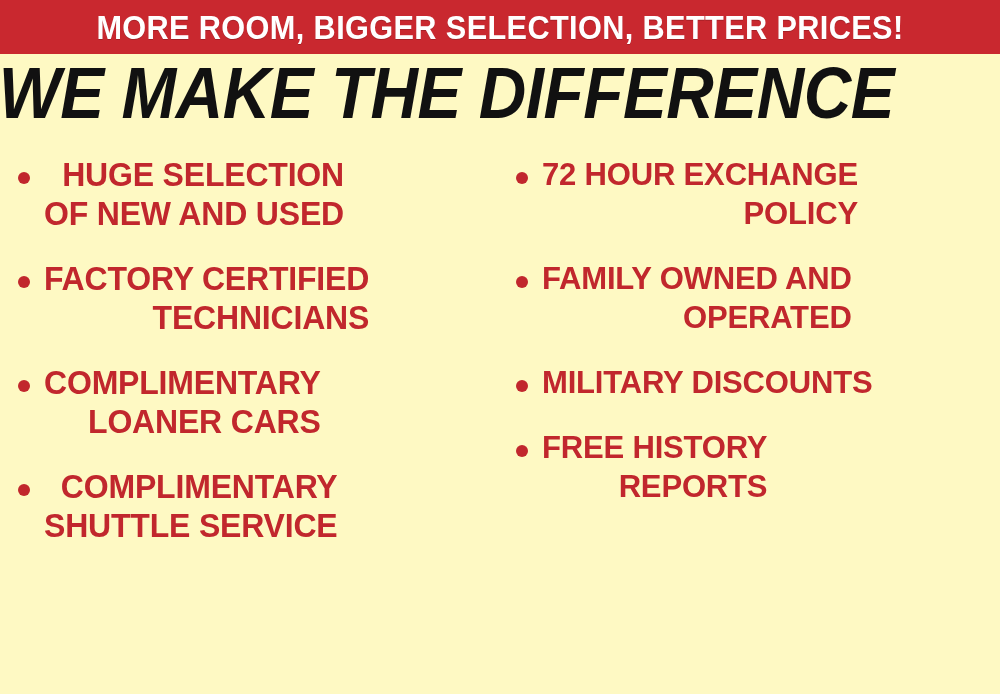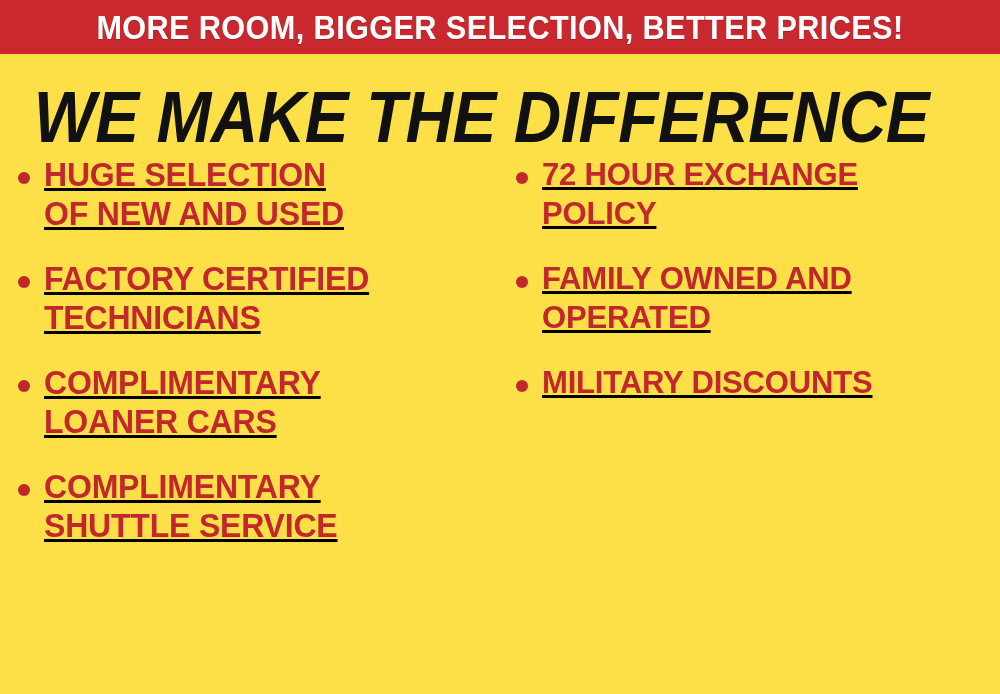--- a/index.html
+++ b/index.html
@@ -11,22 +11,23 @@
     height: 694px;
     background: #fdfcfb;
     font-family: "Liberation Sans", sans-serif;
     overflow: hidden;
   }
 
   #poster {
     position: relative;
     width: 1000px;
     height: 694px;
-    background: #fde047;
+    background: #fef9c3;
     box-sizing: border-box;
+    text-align: right;
   }
 
   
   .banner {
     position: absolute;
     left: 0;
     top: 0;
     width: 1000px;
     height: 54px;
     background: #c9282f;
@@ -44,27 +45,26 @@
     transform: scaleX(0.93);
     transform-origin: center center;
     white-space: nowrap;
     text-shadow: 0 1px 0 rgba(0,0,0,0.18);
   }
 
   
   .headline-wrap {
     position: absolute;
     left: 0;
-    top: 76px;
+    top: 52px;
     width: 893px;
     height: 80px;
     display: flex;
     align-items: center;
     justify-content: center;
-    padding-left: 35px;
   }
   .headline {
     color: #111111;
     font-family: "Liberation Sans Narrow", "Liberation Sans", sans-serif;
     font-weight: bold;
     font-style: italic;
     font-size: 73px;
     line-height: 73px;
     letter-spacing: -0.5px;
     white-space: nowrap;
@@ -77,21 +77,20 @@
     position: absolute;
     left: 0;
     top: 155px;
     width: 1000px;
     height: 539px;
     display: flex;
     align-items: flex-start;
   }
   .col {
     box-sizing: border-box;
-    text-decoration: underline;
   }
   .col-left {
     width: 500px;
     padding-left: 18px;
     padding-right: 4px;
   }
   .col-right {
     width: 500px;
     padding-left: 16px;
     padding-right: 2px;
@@ -188,18 +187,23 @@
         <span class="bullet-dot"></span>
         <span class="bullet-text squeeze">FAMILY OWNED AND
 OPERATED</span>
       </div>
 
       <div class="bullet-item">
         <span class="bullet-dot"></span>
         <span class="bullet-text squeeze">MILITARY DISCOUNTS</span>
       </div>
 
+      <div class="bullet-item">
+        <span class="bullet-dot"></span>
+        <span class="bullet-text squeeze">FREE HISTORY
+REPORTS</span>
+      </div>
 
     </div>
 
   </div>
 
 </div>
 
 </body></html>

